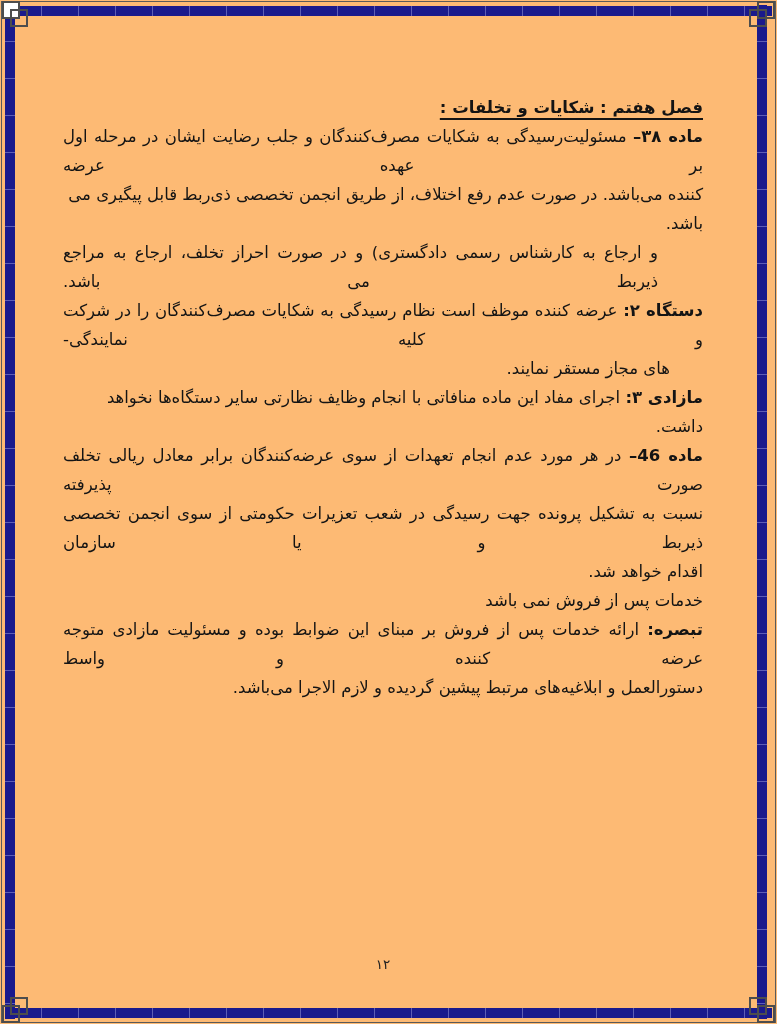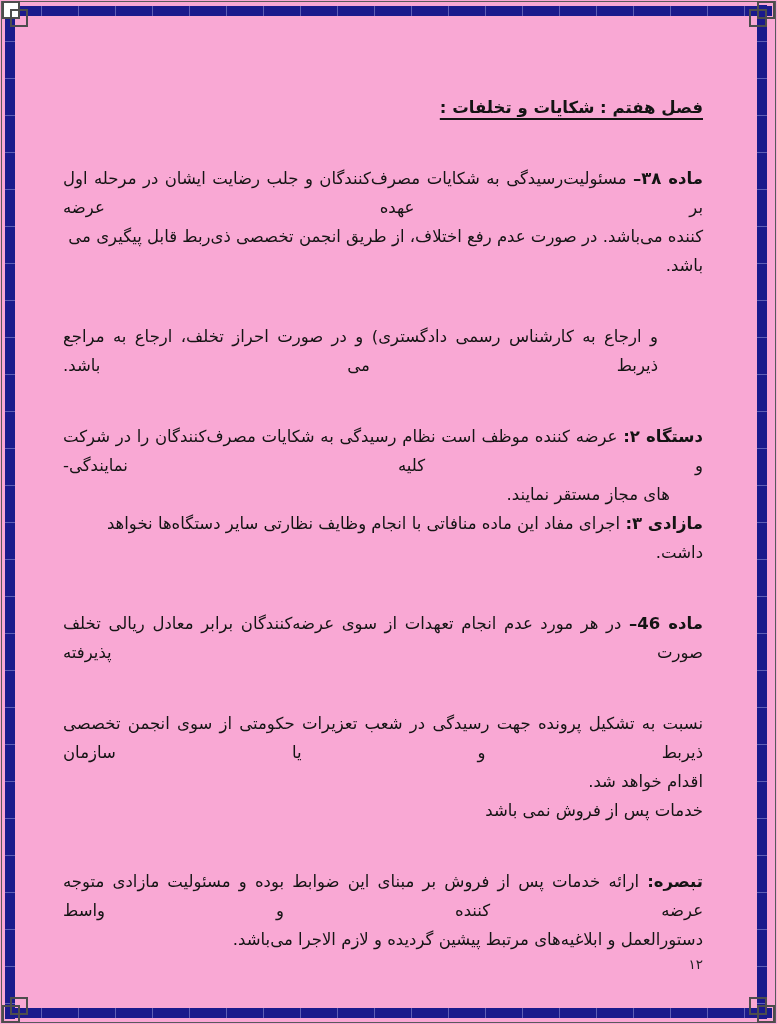--- a/index.html
+++ b/index.html
@@ -1,19 +1,19 @@
 <!DOCTYPE html>
 <html lang="fa"><head>
 <meta charset="utf-8">
 <style>
   html,body{margin:0;padding:0;background:#fff;}
   .page{
     position:relative;
     width:777px;height:1024px;
-    background:#f9a8d4;
+    background:#fdba74;
     overflow:hidden;
     font-family:"DejaVu Sans",sans-serif;
     direction:rtl;
   }
   
   .frame-outer{
     position:absolute;inset:1px;
     border:1px solid #5a5a5a;
     pointer-events:none;
   }
@@ -50,33 +50,34 @@
   .textblock{
     position:absolute;
     top:93px;left:63px;right:74px;
   }
   .ln{
     font-size:16.5px;
     line-height:29px;
     color:#141414;
     white-space:normal;
   }
-  .just{text-align:justify;text-align-last:justify;margin-top:42px;}
+  .just{text-align:justify;text-align-last:justify;}
   .rt{text-align:right;}
   .ind45{padding-right:45px;}
   .ind33{padding-right:33px;}
   .lbl{font-weight:bold;}
   .heading .lbl{
     text-decoration:underline;
     text-underline-offset:5px;
     text-decoration-thickness:1.5px;
   }
   .page-number{
     position:absolute;
     left:63px;right:74px;top:956px;
+    text-align:center;
     font-size:13.5px;
     color:#222;
   }
 </style>
 </head>
 <body>
 
 <div class="page">
 
   <div class="frame-outer"></div>

